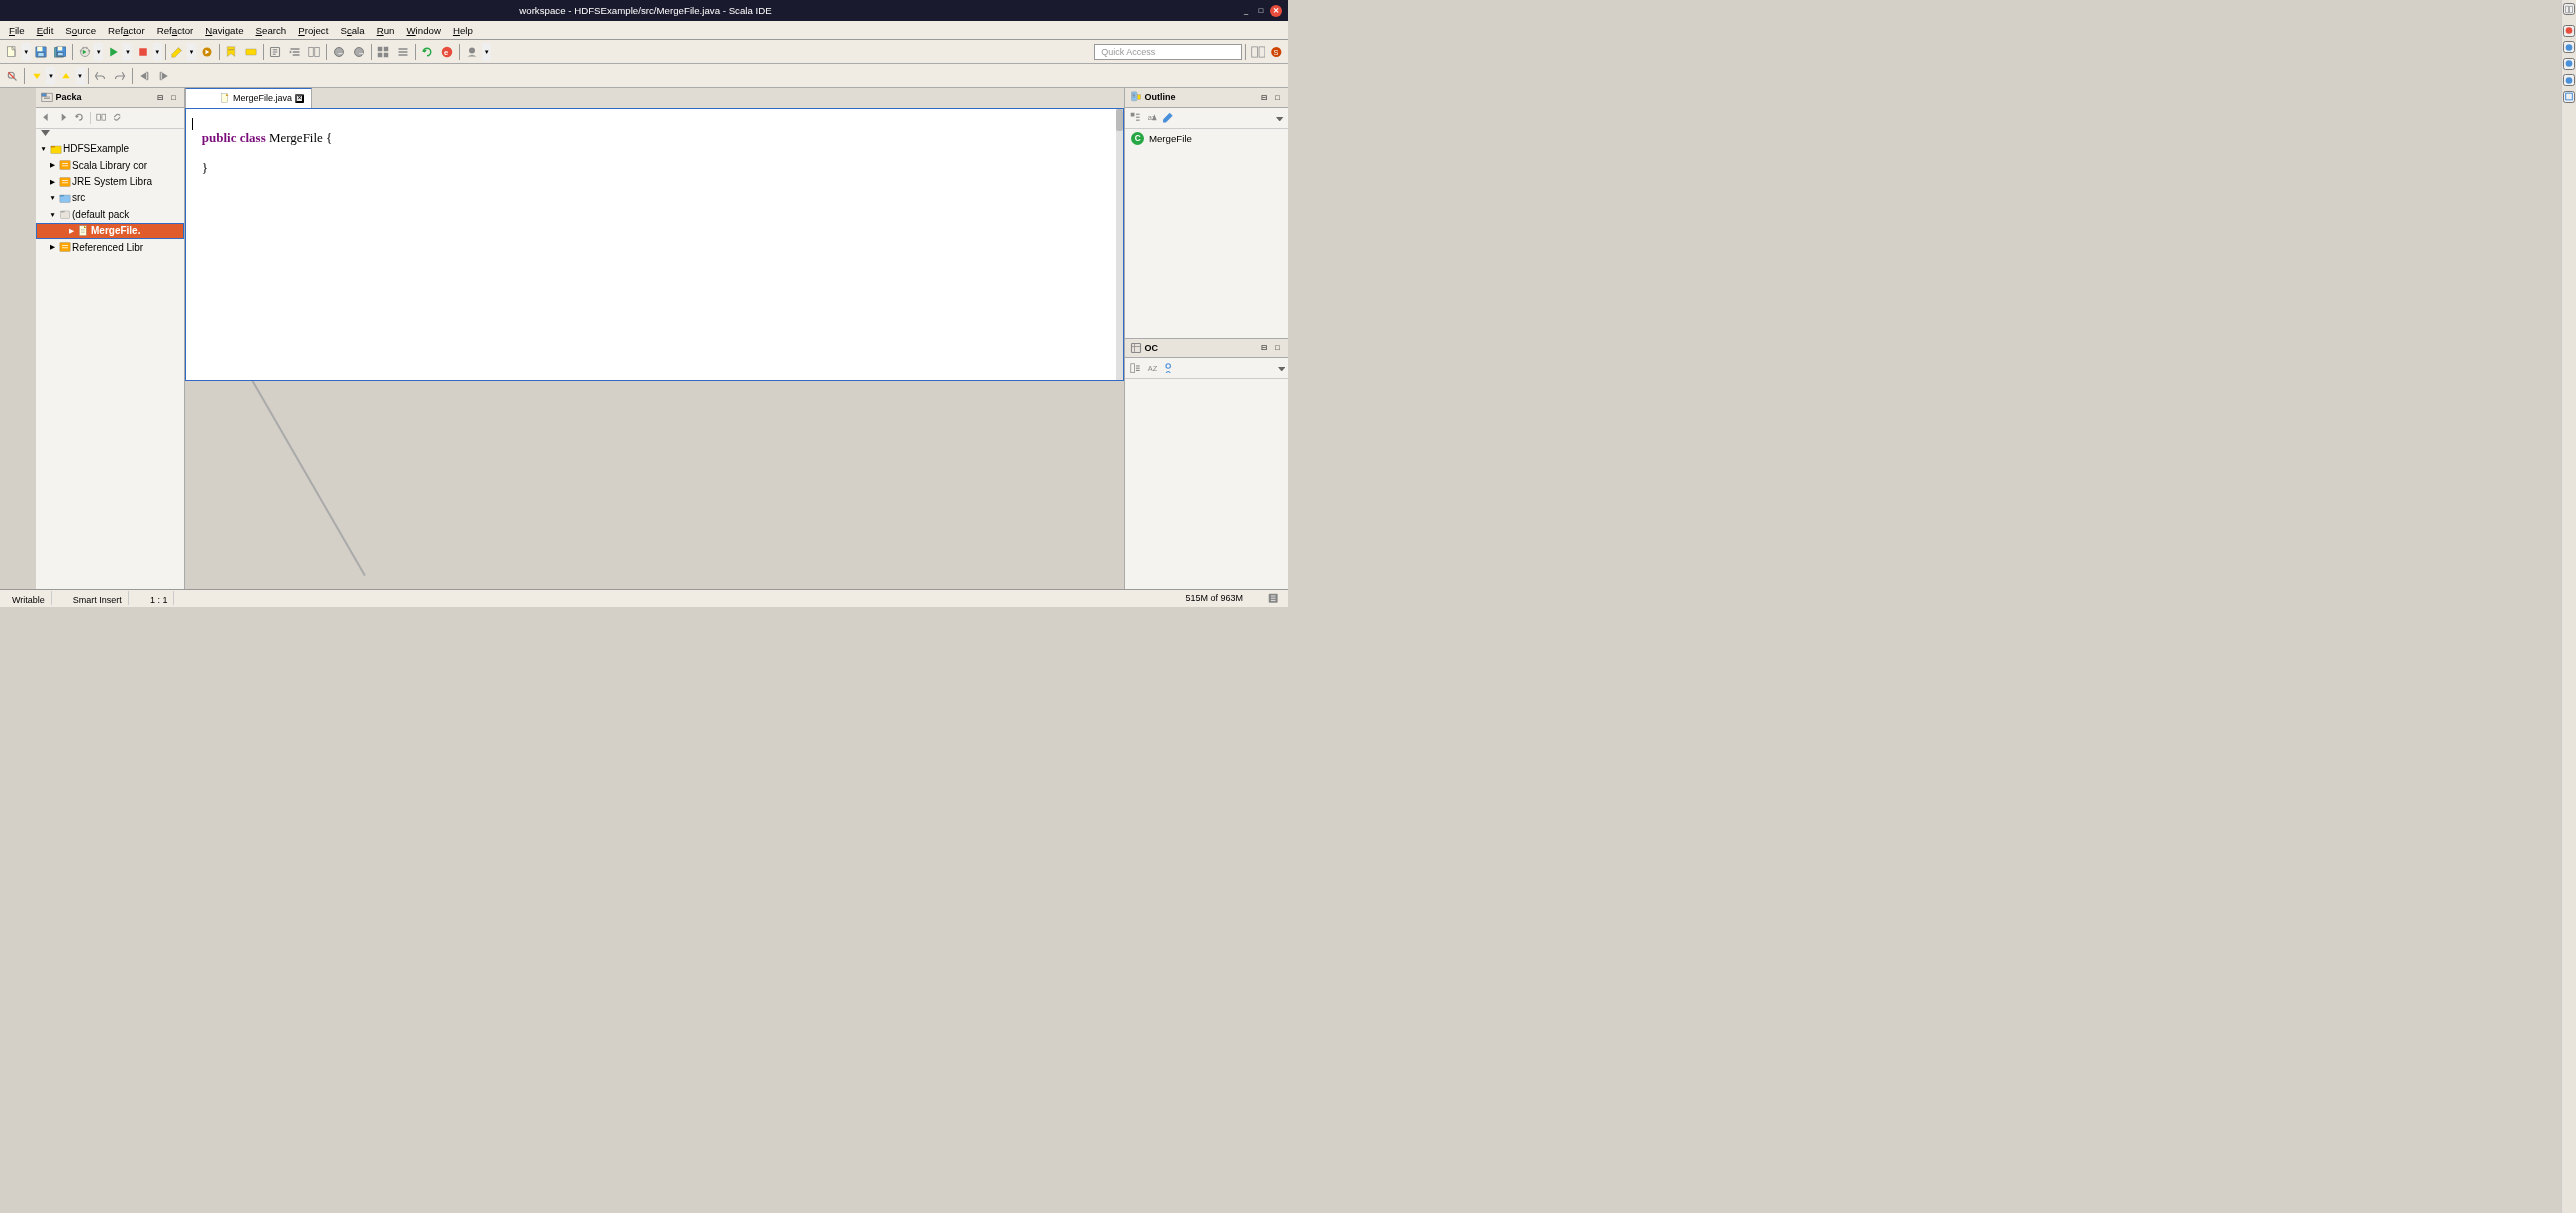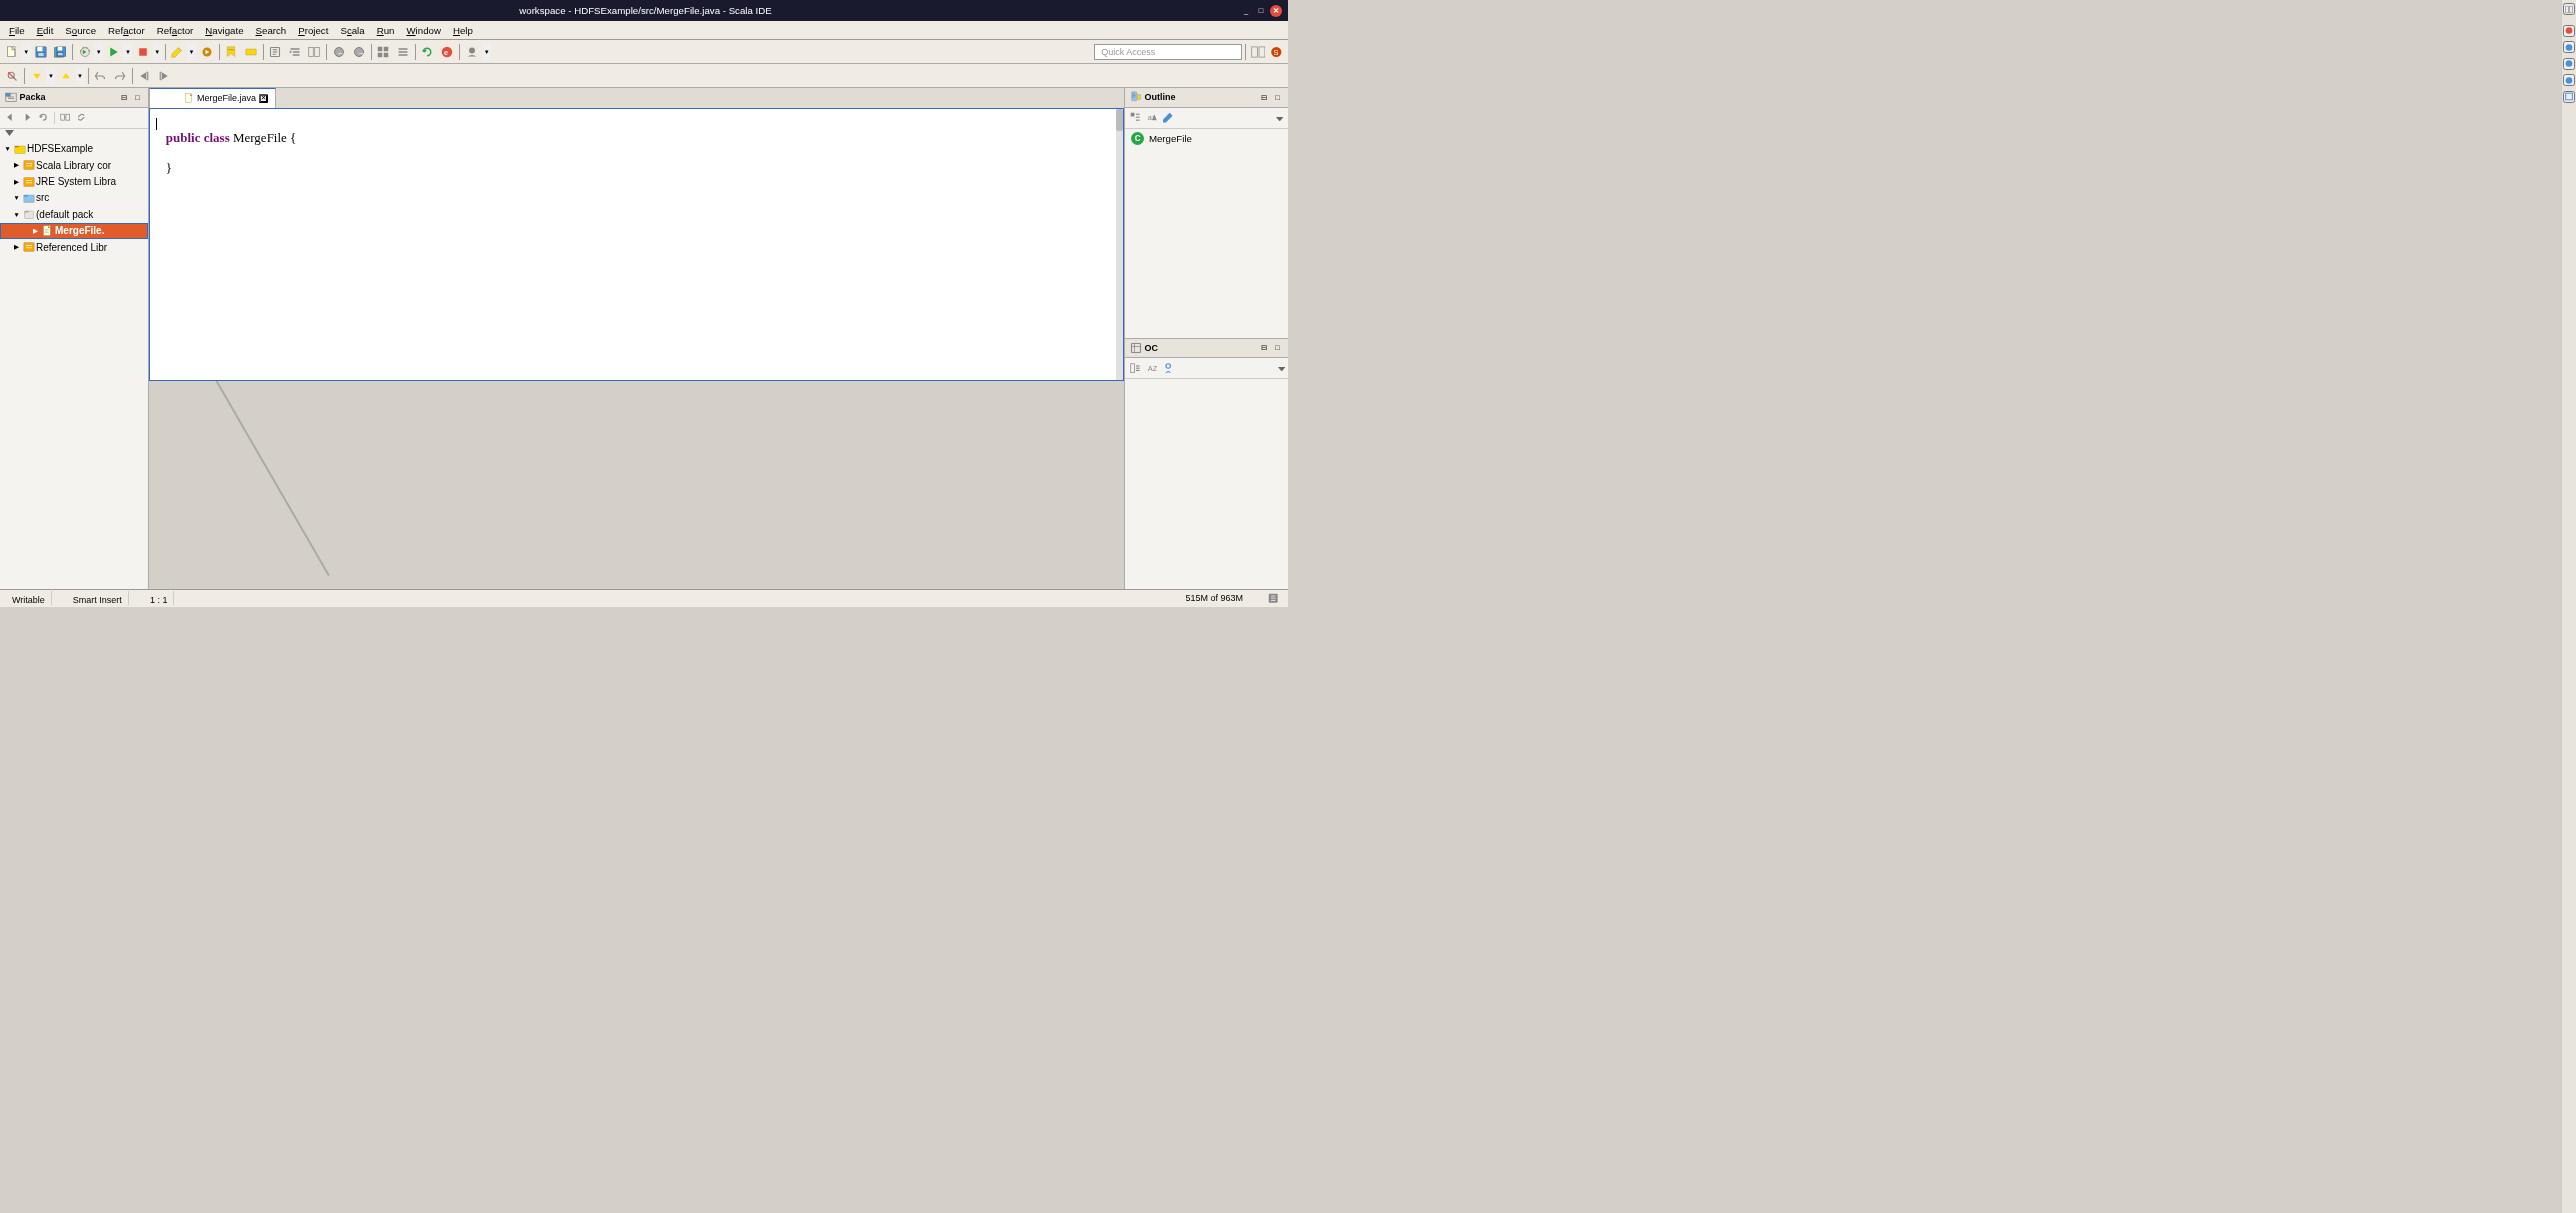--- a/index.html
+++ b/index.html
@@ -107,20 +107,21 @@
       color: #666;
       width: 148px;
       height: 16.4px;
     }
 
     
     .main-area {
       display: flex;
       height: calc(607px - 21px - 19.3px - 24px - 24px - 18px);
       background: #14532d;
+      margin-left: 36px;
     }
 
     
     .left-panel {
       width: 149px;
       background: #f5f3ef;
       border-right: 1.5px solid #aaa;
       display: flex;
       flex-direction: column;
     }

